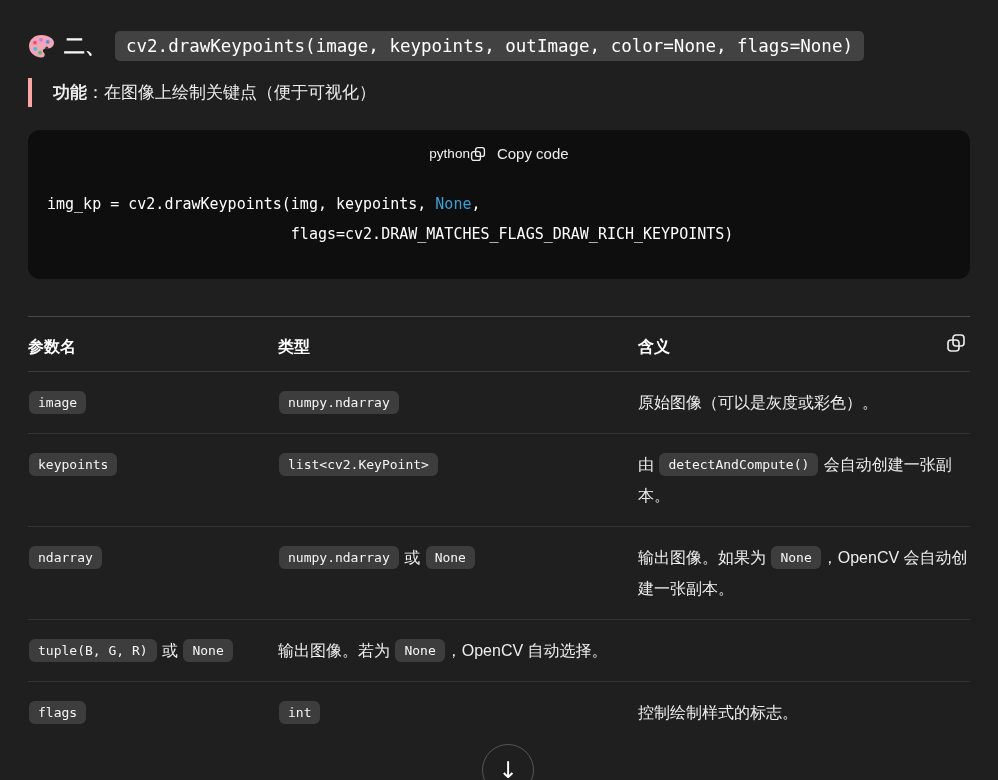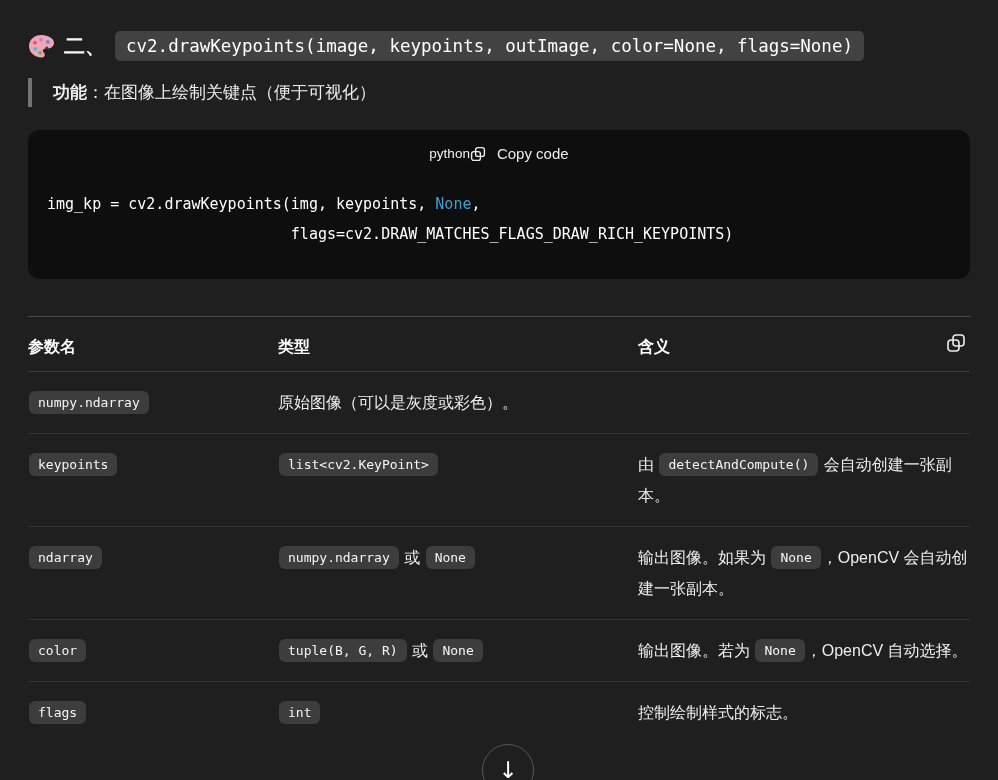--- a/index.html
+++ b/index.html
@@ -35,21 +35,21 @@
     padding: 5px 11px;
     font-family: "DejaVu Sans Mono", "Liberation Mono", monospace;
     font-size: 17.5px;
     color: #ffffff;
     white-space: nowrap;
   }
 
   
   .quote {
     margin-top: 17px;
-    border-left: 4px solid #737373;
+    border-left: 4px solid #fca5a5;
     padding: 3px 0 3px 21px;
     font-size: 17px;
     color: #ededed;
   }
   .quote b { font-weight: 700; }
 
   
   .codeblock {
     margin-top: 23px;
     background: #0e0e0e;
@@ -210,35 +210,35 @@
         <div>含义</div>
         <button class="copy-table-btn">
           <svg width="20" height="20" viewBox="0 0 16 16" fill="none" stroke="currentColor" stroke-width="1.3">
             <rect x="5.6" y="1.6" width="8.8" height="8.8" rx="2.4"></rect>
             <rect x="1.6" y="5.6" width="8.8" height="8.8" rx="2.4"></rect>
           </svg>
         </button>
       </div>
       <div id="param-rows">
           <div class="t-row">
+            <div class="t-cell"><code class="chip">image</code></div>
             <div class="t-cell"><code class="chip">numpy.ndarray</code></div>
             <div class="t-cell"><span>原始图像（可以是灰度或彩色）。</span></div>
           </div>
           <div class="t-row">
             <div class="t-cell"><code class="chip">keypoints</code></div>
             <div class="t-cell"><code class="chip">list&lt;cv2.KeyPoint&gt;</code></div>
             <div class="t-cell"><span>由 </span><code class="chip">detectAndCompute()</code><span> 会自动创建一张副本。</span></div>
           </div>
           <div class="t-row">
             <div class="t-cell"><code class="chip">ndarray</code></div>
             <div class="t-cell"><code class="chip">numpy.ndarray</code><span> 或 </span><code class="chip">None</code></div>
             <div class="t-cell"><span>输出图像。如果为 </span><code class="chip">None</code><span>，OpenCV 会自动创建一张副本。</span></div>
           </div>
           <div class="t-row">
-            <div class="t-cell"><code class="chip">color</code></div>
             <div class="t-cell"><code class="chip">tuple(B, G, R)</code><span> 或 </span><code class="chip">None</code></div>
             <div class="t-cell"><span>输出图像。若为 </span><code class="chip">None</code><span>，OpenCV 自动选择。</span></div>
           </div>
           <div class="t-row">
             <div class="t-cell"><code class="chip">flags</code></div>
             <div class="t-cell"><code class="chip">int</code></div>
             <div class="t-cell"><span>控制绘制样式的标志。</span></div>
           </div>
         </div>
     </div>

